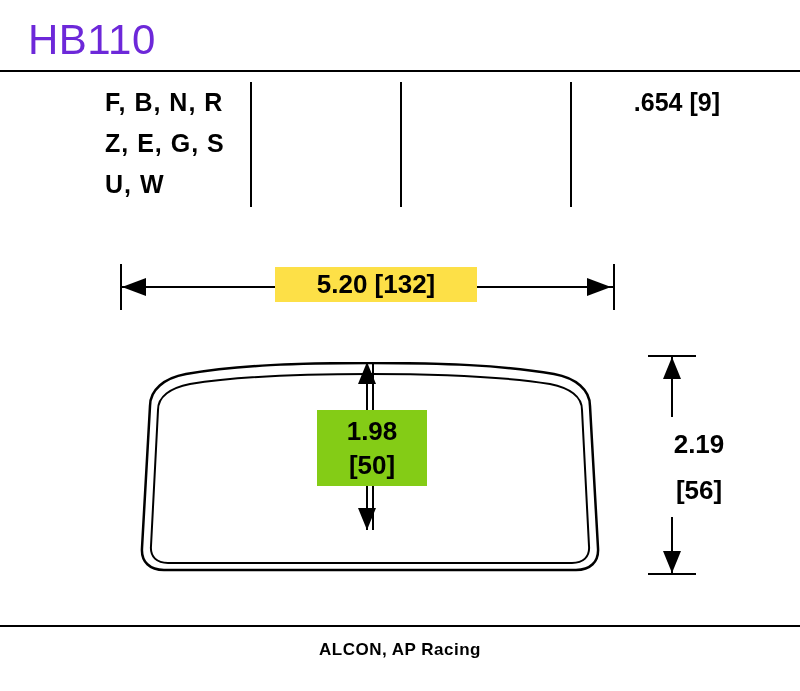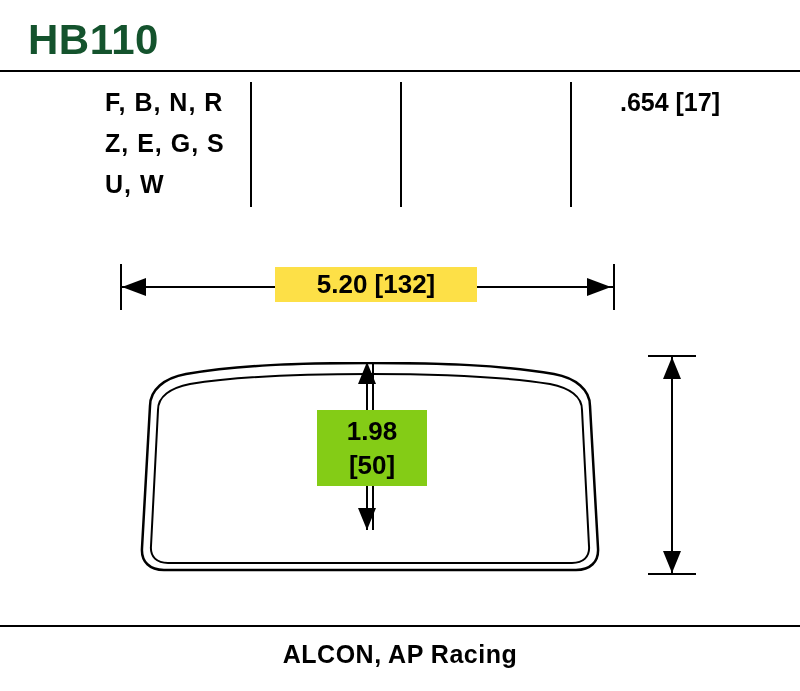--- a/index.html
+++ b/index.html
@@ -16,23 +16,23 @@
     width: 800px;
     height: 691px;
     background: #ffffff;
     overflow: hidden;
   }
   .part-number {
     position: absolute;
     left: 28px;
     top: 16px;
     font-size: 42px;
-    font-weight: bold;
+    font-weight: normal;
     letter-spacing: 0.5px;
-    color: #14532d;
+    color: #6d28d9;
   }
   .hrule {
     position: absolute;
     left: 0;
     width: 800px;
     height: 2px;
     background: #000000;
   }
   .hrule.top { top: 70px; }
   .hrule.bottom { top: 625px; }
@@ -271,21 +271,21 @@
     line-height: 46px;
     padding: 4px 0;
   }
 
   .caption {
     position: absolute;
     left: 0;
     top: 640px;
     width: 800px;
     text-align: center;
-    font-size: 25px;
+    font-size: 17px;
     font-weight: bold;
     letter-spacing: 0.5px;
   }
 </style>
 </head>
 <body>
 
 <div class="page">
 
   <div class="part-number">HB110</div>
@@ -297,21 +297,21 @@
     <div class="spec-col-rule r2"></div>
     <div class="spec-col-rule r3"></div>
 
     <div class="compounds">
       <div class="compound-line">F, B, N, R</div>
       <div class="compound-line">Z, E, G, S</div>
       <div class="compound-line">U, W</div>
     </div>
 
     <div class="thickness">
-      <div class="thickness-line">.654 [17]</div>
+      <div class="thickness-line">.654 [9]</div>
     </div>
   </div>
 
   <div class="dim-width">
     <div class="tick left"></div>
     <div class="tick right"></div>
     <div class="arrowline"></div>
     <div class="arrow-l"></div>
     <div class="arrow-r"></div>
     <div class="label">5.20 [132]</div>
@@ -352,19 +352,23 @@
       <div>[50]</div>
     </div>
   </div>
 
   <div class="dim-right">
     <div class="tick-top"></div>
     <div class="tick-bot"></div>
     <div class="vline"></div>
     <div class="arrow-up"></div>
     <div class="arrow-dn"></div>
+    <div class="label">
+      <div>2.19</div>
+      <div>[56]</div>
+    </div>
   </div>
 
   <div class="hrule bottom"></div>
 
   <div class="caption">ALCON, AP Racing</div>
 
 </div>
 
 </body></html>

